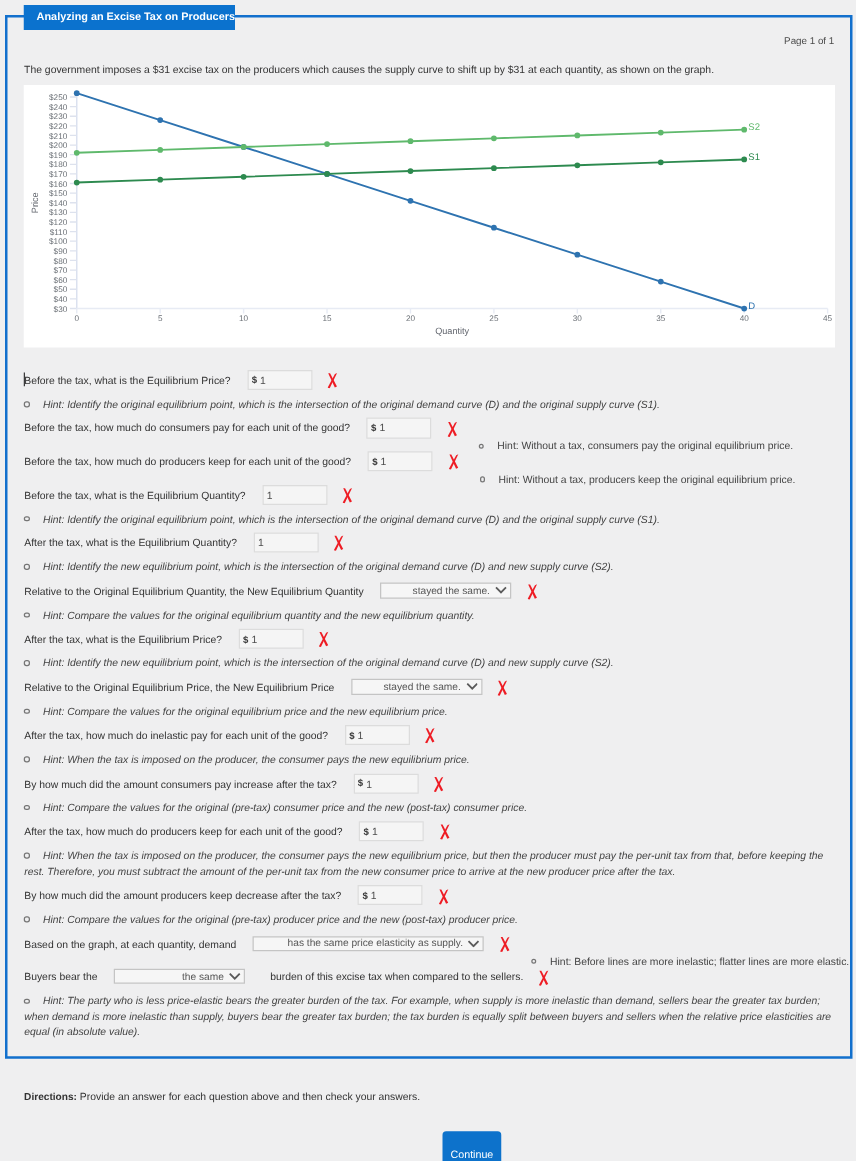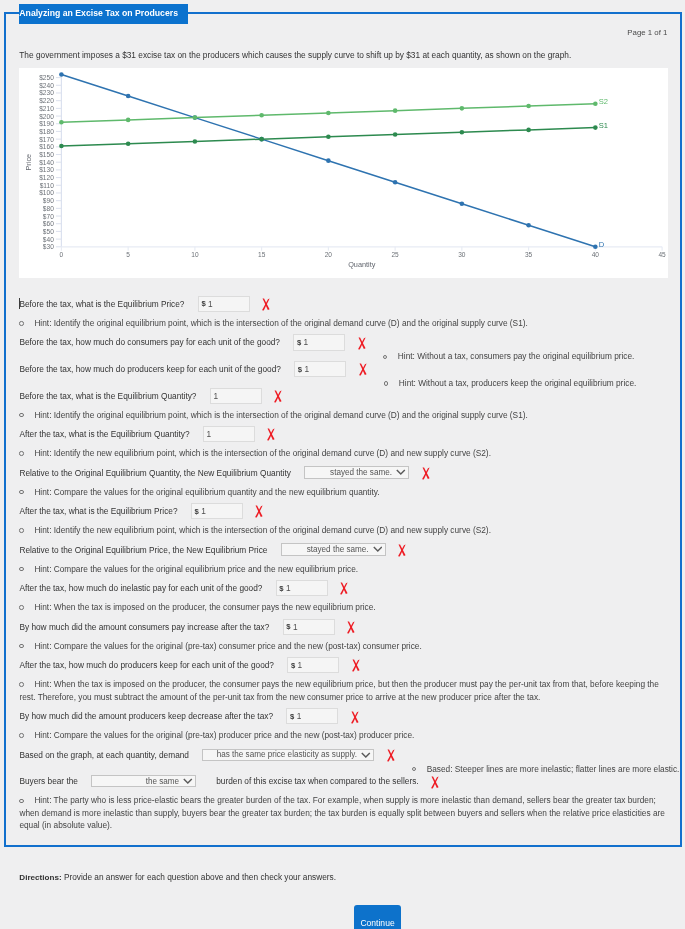--- a/index.html
+++ b/index.html
@@ -1,38 +1,38 @@
 <!DOCTYPE html>
 <html><head>
 <meta charset="utf-8">
 <title>Analyzing an Excise Tax on Producers</title>
 <style>  html,body{margin:0;padding:0;}
   body{width:685px;height:929px;background:#efeff0;font-family:"Liberation Sans",sans-serif;overflow:hidden;}
   #root{position:relative;width:685px;height:929px;}
   .panel{position:absolute;left:4px;top:12px;width:678px;height:835px;border:2.3px solid #1270cd;box-sizing:border-box;background:#efeff0;}
-  .tab{position:absolute;left:19.3px;top:4.4px;height:19.8px;width:168.4px;background:#0b72ce;color:#fff;font-size:8.7px;font-weight:bold;line-height:19.8px;padding-left:0;white-space:nowrap;box-sizing:border-box;}
+  .tab{position:absolute;left:19.3px;top:4.4px;height:19.8px;width:168.4px;background:#0b72ce;color:#fff;font-size:8.7px;font-weight:bold;line-height:19.8px;padding-left:10px;white-space:nowrap;box-sizing:border-box;}
   .pageind{position:absolute;left:627.3px;top:27.9px;font-size:7.85px;color:#4a4a4a;}
   .intro{position:absolute;left:19.3px;top:49.3px;font-size:8.3px;color:#333;line-height:13px;white-space:nowrap;}
   .chartcard{position:absolute;left:19px;top:68px;width:649px;height:210.1px;background:#fff;}
   .qarea{position:absolute;left:19.4px;top:294.3px;width:660px;}
   .q{position:relative;}
   .q.nohints{margin-bottom:7.35px;}
   .qrow{display:flex;align-items:center;height:19.25px;}
   .qlabel{font-size:8.3px;color:#333;white-space:nowrap;}
   .qlabel.after{margin-left:20px;}
   .inp{position:relative;display:inline-flex;align-items:center;background:#f5f5f5;border:1px solid #dcdcdc;height:16.2px;width:52px;margin-left:13.3px;font-size:8.3px;color:#555;padding:0 0 0 2.6px;box-sizing:border-box;}
   .inp .pfx{font-weight:bold;color:#3b3b3b;margin-right:2.4px;font-size:7.7px;}
   .inp .val{color:#4d4d4d;}
   .sel{display:inline-flex;align-items:center;justify-content:flex-end;background:#f6f6f6;border:1px solid #c4c4c4;height:12.3px;margin-left:13.2px;font-size:8.15px;color:#555;padding:0 2.5px 0 3.6px;box-sizing:border-box;}
   .sel .chev{display:inline-flex;align-items:center;margin-left:4px;flex:none;}
   .sel .val{white-space:nowrap;}
   .mark{margin-left:12.6px;display:inline-flex;align-items:center;position:relative;top:0.8px;}
   .hint{font-size:8.3px;color:#444;line-height:12.6px;width:650px;}
   .hintline{white-space:normal;margin-top:3.325px;}
-  .q > .hintline:last-child{margin-bottom:3.35px;}
+  .q > .hintline:last-child{margin-bottom:3.35px;font-style:italic;}
   .hintline .htext{display:inline;}
   .inline-hint{margin-left:16px;white-space:nowrap;font-size:8.3px;color:#444;margin-top:28px;}
   .bullet{display:inline-block;width:2.4px;height:2.4px;border:1px solid #757575;border-radius:50%;vertical-align:middle;position:relative;top:-0.3px;}
   .hintline .bullet{margin-right:0;}
   .hindent{display:inline-block;width:10.6px;}
   .directions{position:absolute;left:19.3px;top:871.2px;font-size:8.3px;color:#333;line-height:13px;}
   .directions b{font-size:8.1px;}
   .directions b{font-weight:bold;}
   .continue{position:absolute;left:354.2px;top:904.7px;width:46.7px;height:37px;background:#0d72cb;color:#fff;border:none;border-radius:3px;font-size:8.55px;font-family:"Liberation Sans",sans-serif;cursor:pointer;padding:0;}
   .caret{position:absolute;left:18.9px;top:297.8px;width:1.1px;height:11.5px;background:#3c3c3c;}
@@ -363,21 +363,21 @@
                 <path d="M0.8 0.9 L4.8 5.0 L8.8 0.9" fill="none" stroke="#5b5b5b" stroke-width="1.45" stroke-linecap="butt" stroke-linejoin="miter"></path>
               </svg>
             </span>
           </span>
           <span class="mark">
             <svg width="9" height="13" viewBox="0 0 9 13" style="display:block">
               <path d="M0.55 0.55 L2.05 0.55 L7.55 11.25 L5.85 11.95 Z" fill="#ee1c24"></path>
               <path d="M7.65 0.45 L5.95 1.25 L0.05 12.15 L1.75 12.55 Z" fill="#ee1c24"></path>
             </svg>
           </span>
-          <span class="inline-hint"><span class="bullet"></span><span class="hindent"></span><span class="htext">Based: Steeper lines are more inelastic; flatter lines are more elastic.</span></span>
+          <span class="inline-hint"><span class="bullet"></span><span class="hindent"></span><span class="htext">Hint: Before lines are more inelastic; flatter lines are more elastic.</span></span>
         </div>
       </div>
       <div class="q">
         <div class="qrow">
           <span class="qlabel">Buyers bear the</span>
           <span class="sel" style="width: 105px;">
             <span class="val">the same</span>
             <span class="chev">
               <svg width="9.6" height="6.4" viewBox="0 0 9.6 6.4" style="display:block">
                 <path d="M0.8 0.9 L4.8 5.0 L8.8 0.9" fill="none" stroke="#5b5b5b" stroke-width="1.45" stroke-linecap="butt" stroke-linejoin="miter"></path>

